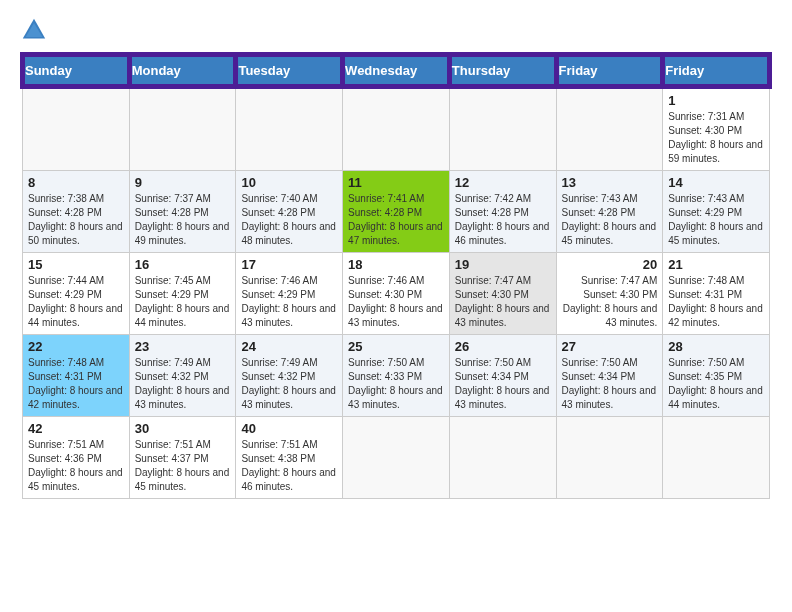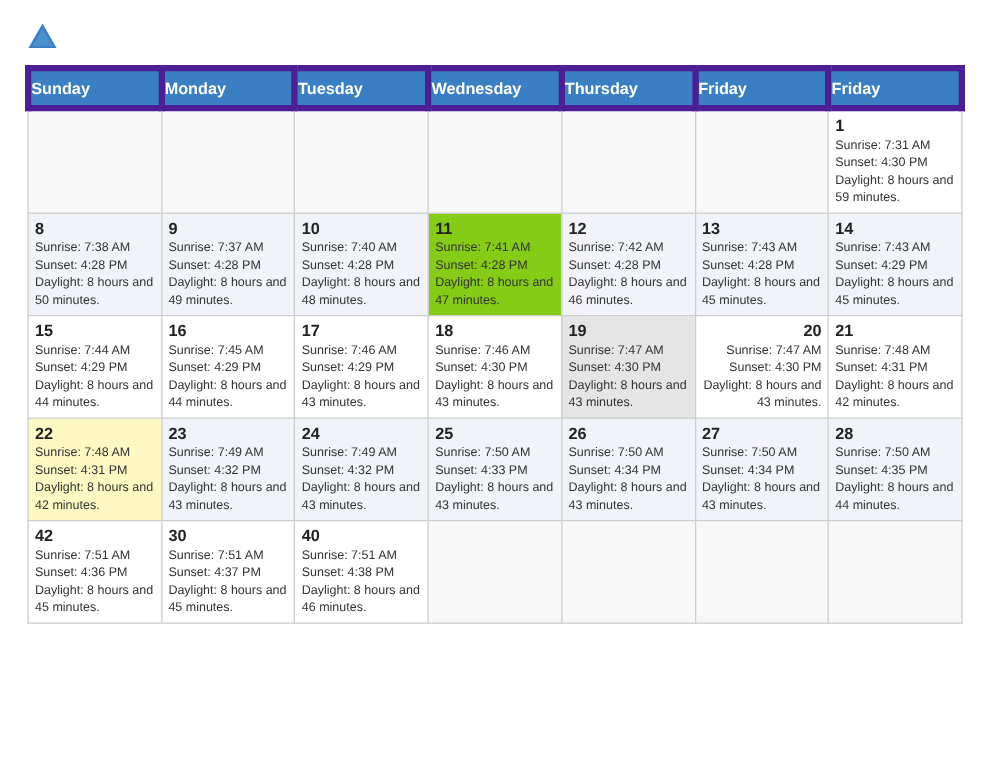--- a/index.html
+++ b/index.html
@@ -255,21 +255,21 @@
         <td style="background: rgb(255, 255, 255);">
           <span class="day-num">21</span>
         <div class="day-info">
           <div>Sunrise: 7:48 AM</div>
           <div>Sunset: 4:31 PM</div>
           <div>Daylight: 8 hours and 42 minutes.</div>
         </div>
         </td>
       </tr>
       <tr>
-        <td style="background: #fef9c3;">
+        <td style="background: #7dd3fc;">
           <span class="day-num">22</span>
         <div class="day-info">
           <div>Sunrise: 7:48 AM</div>
           <div>Sunset: 4:31 PM</div>
           <div>Daylight: 8 hours and 42 minutes.</div>
         </div>
         </td>
         <td style="background: rgb(240, 244, 249);">
           <span class="day-num">23</span>
         <div class="day-info">

